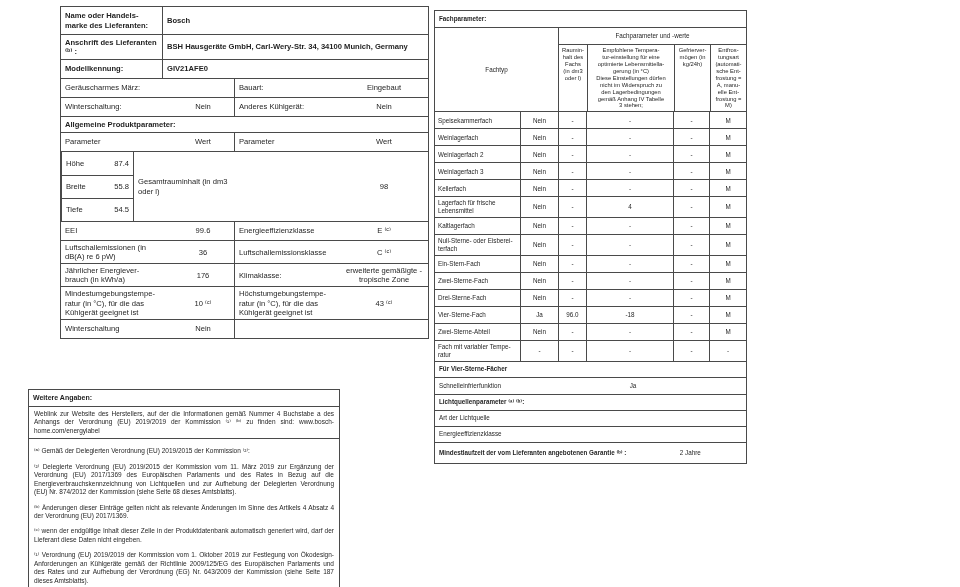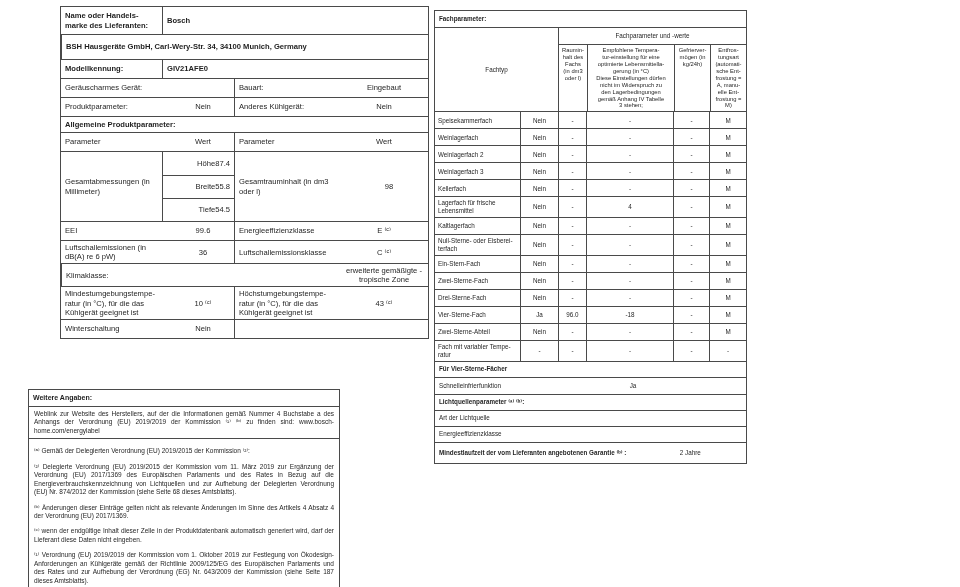--- a/index.html
+++ b/index.html
@@ -27,21 +27,21 @@
   .half-l{width:173px;flex:none;display:flex;align-items:center;}
   .half-r{flex:1;display:flex;align-items:center;border-left:1px solid var(--border);}
   .lab{flex:1;padding:2px 4px;}
   .pv{width:62px;flex:none;text-align:center;padding:2px 1px;}
   .pv-r{width:88px;flex:none;text-align:center;padding:2px 1px;}
   .h27{min-height:27px;} .h25{min-height:25px;} .h19{min-height:19px;}
   .h16{min-height:16px;}
   .dims-mid{width:72px;flex:none;display:flex;flex-direction:column;border-left:1px solid var(--border);}
   .dims-sub{display:flex;align-items:center;min-height:23px;border-top:1px solid var(--border);padding:2px 4px;}
   .dims-sub:first-child{border-top:none;}
-  .dims-sub .sname{flex:1;text-align:right;}
+  .dims-sub .sname{flex:1;}
   .dims-sub .sval{text-align:right;}
   .dims-rlabel{width:111px;flex:none;border-left:1px solid var(--border);}
   .dims-rval{flex:1;display:flex;align-items:center;}
   .dims-rval .pv-r{margin-left:auto;}
 
   
   #right-table{left:434px;top:10px;width:313px;font-size:6.3px;line-height:1.25;}
   .fach-head{display:flex;border-top:1px solid var(--border);}
   .fh-typ{width:123px;flex:none;display:flex;align-items:center;justify-content:center;}
   .fh-right{flex:1;border-left:1px solid var(--border);display:flex;flex-direction:column;}
@@ -79,44 +79,46 @@
 <div id="page">
 
   <section class="tbl" id="left-table">
 
     <div class="row h27">
       <div class="cell lblcol bold pre">Name oder Handels-
 marke des Lieferanten:</div>
       <div class="cell vcell">Bosch</div>
     </div>
     <div class="row h25">
+      <div class="cell lblcol bold pre">Anschrift des Lieferanten
+⁽ᵇ⁾ :</div>
       <div class="cell vcell">BSH Hausgeräte GmbH, Carl-Wery-Str. 34, 34100 Munich, Germany</div>
     </div>
     <div class="row h19">
       <div class="cell lblcol bold pre">Modellkennung:</div>
       <div class="cell vcell">GIV21AFE0</div>
     </div>
 
 
     <div>
 
         <div class="row h19">
           <div class="half-l">
-            <span class="lab pre">Geräuscharmes Gerät:</span>
+            <span class="lab pre">Geräuscharmes März:</span>
             <span class="pv pre"></span>
           </div>
           <div class="half-r">
             <span class="lab pre">Bauart:</span>
             <span class="pv-r pre">Eingebaut</span>
           </div>
         </div>
 
         <div class="row h19">
           <div class="half-l">
-            <span class="lab pre">Produktparameter:</span>
+            <span class="lab pre">Winterschaltung:</span>
             <span class="pv pre">Nein</span>
           </div>
           <div class="half-r">
             <span class="lab pre">Anderes Kühlgerät:</span>
             <span class="pv-r pre">Nein</span>
           </div>
         </div>
       </div>
 
     <div class="row h16">
@@ -128,22 +130,20 @@
         <span class="lab">Parameter</span>
         <span class="pv">Wert</span>
       </div>
       <div class="half-r">
         <span class="lab">Parameter</span>
         <span class="pv-r">Wert</span>
       </div>
     </div>
 
     <div class="row">
-      <div class="cell lblcol pre">Gesamtabmessungen (in
-Millimeter)</div>
       <div class="dims-mid">
         <div class="dims-sub">
           <span class="sname">Höhe</span>
           <span class="sval">87.4</span>
         </div>
         <div class="dims-sub">
           <span class="sname">Breite</span>
           <span class="sval">55.8</span>
         </div>
         <div class="dims-sub">
@@ -177,20 +177,25 @@
 dB(A) re 6 pW)</span>
             <span class="pv pre">36</span>
           </div>
           <div class="half-r">
             <span class="lab pre">Luftschallemissionsklasse</span>
             <span class="pv-r pre">C ⁽ᶜ⁾</span>
           </div>
         </div>
 
         <div class="row h19">
+          <div class="half-l">
+            <span class="lab pre">Jährlicher Energiever-
+brauch (in kWh/a)</span>
+            <span class="pv pre">176</span>
+          </div>
           <div class="half-r">
             <span class="lab pre">Klimaklasse:</span>
             <span class="pv-r pre">erweiterte gemäßigte -
 tropische Zone</span>
           </div>
         </div>
 
         <div class="row h19">
           <div class="half-l">
             <span class="lab pre">Mindestumgebungstempe-

